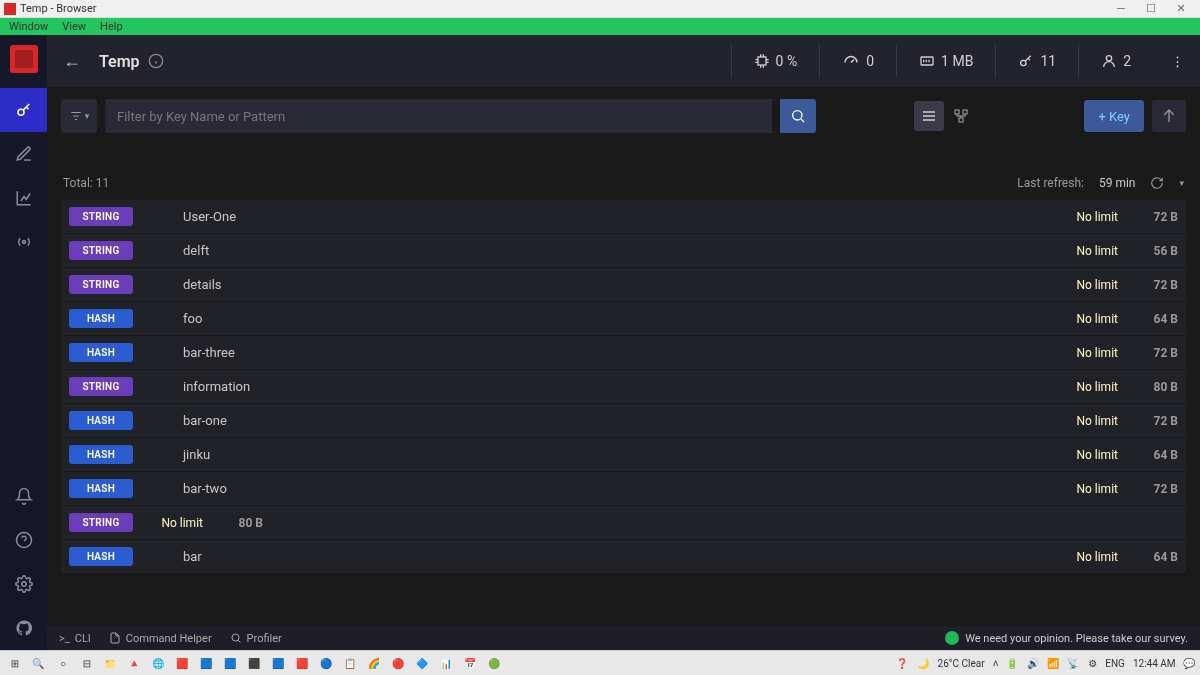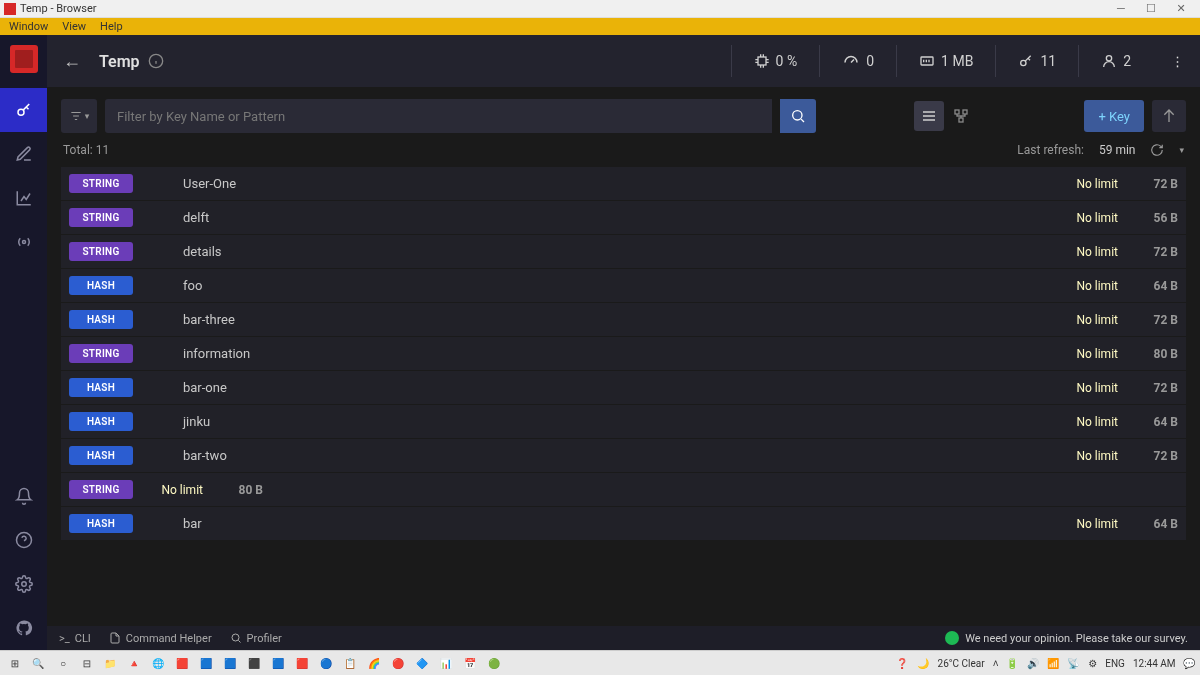--- a/index.html
+++ b/index.html
@@ -5,21 +5,21 @@
 * { margin: 0; padding: 0; box-sizing: border-box; font-family: -apple-system, BlinkMacSystemFont, "Segoe UI", Roboto, sans-serif; }
 body { background: #1a1a1a; color: #d0d0d0; font-size: 13px; overflow: hidden; width: 1200px; height: 675px; }
 
 
 .titlebar { height: 18px; background: #f0f0f0; display: flex; align-items: center; padding: 0 4px; color: #333; font-size: 11px; border-bottom: 1px solid #ddd; }
 .titlebar .app-icon { width: 12px; height: 12px; background: #d62828; margin-right: 4px; }
 .titlebar .spacer { flex: 1; }
 .titlebar .win-btn { width: 30px; text-align: center; color: #666; font-size: 11px; cursor: pointer; }
 
 
-.menubar { height: 17px; background: #eab308; display: flex; align-items: center; padding: 0 2px; font-size: 11px; color: #333; text-align: center; }
+.menubar { height: 17px; background: #22c55e; display: flex; align-items: center; padding: 0 2px; font-size: 11px; color: #333; text-align: center; }
 .menubar span { padding: 0 7px; cursor: pointer; }
 
 
 .app { display: flex; height: calc(675px - 18px - 17px - 25px); background: #0c0c0c; }
 
 
 .sidebar { width: 47px; background: #17172a; display: flex; flex-direction: column; align-items: center; padding-top: 10px; }
 .sidebar .logo { width: 28px; height: 28px; background: #d62828; border-radius: 3px; margin-bottom: 15px; position: relative; }
 .sidebar .logo::before { content: ""; position: absolute; inset: 5px; background: #a01e1e; border-radius: 1px; }
 .sidebar .sb-item { width: 47px; height: 44px; display: flex; align-items: center; justify-content: center; cursor: pointer; color: #8a8aa0; }
@@ -43,21 +43,21 @@
 .search-input { flex: 1; height: 34px; background: #2a2a36; border: none; color: #d0d0d0; padding: 0 12px; font-size: 13px; border-radius: 3px 0 0 3px; outline: none; }
 .search-input::placeholder { color: #777; }
 .search-btn { width: 36px; height: 34px; background: #3c5a9a; display: flex; align-items: center; justify-content: center; cursor: pointer; color: #fff; border-radius: 0 3px 3px 0; }
 .view-toggle { display: flex; gap: 2px; margin-left: 90px; }
 .view-toggle .vt { width: 30px; height: 30px; display: flex; align-items: center; justify-content: center; cursor: pointer; color: #888; border-radius: 3px; }
 .view-toggle .vt.active { background: #3a3a48; color: #d0d0d0; }
 .add-key-btn { height: 32px; padding: 0 14px; background: #3c5a9a; color: #7dd3fc; border-radius: 3px; display: flex; align-items: center; cursor: pointer; font-size: 13px; margin-left: 100px; }
 .bulk-btn { width: 34px; height: 32px; background: #2a2a36; border-radius: 3px; display: flex; align-items: center; justify-content: center; cursor: pointer; color: #999; }
 
 
-.totals { display: flex; align-items: center; padding: 10px 16px; color: #999; font-size: 12px; }
+.totals { display: flex; align-items: center; padding: 10px 16px; color: #999; font-size: 12px; margin-top: 33px; }
 .totals .spacer { flex: 1; }
 .totals .refresh { display: flex; align-items: center; gap: 15px; cursor: pointer; }
 
 
 .keylist { flex: 1; overflow-y: auto; padding: 0 14px; }
 .key-row { display: flex; align-items: center; height: 33px; background: #212128; margin-bottom: 1px; padding: 0 8px; cursor: pointer; }
 .type-badge { width: 64px; height: 19px; border-radius: 3px; font-size: 10px; font-weight: 600; display: flex; align-items: center; justify-content: center; letter-spacing: 0.3px; }
 .type-badge.STRING { background: #6b3db8; color: #fff; }
 .type-badge.HASH { background: #2b5dd1; color: #fff; }
 .key-name { margin-left: 50px; color: #c8c8c8; font-size: 13px; flex: 1; }

